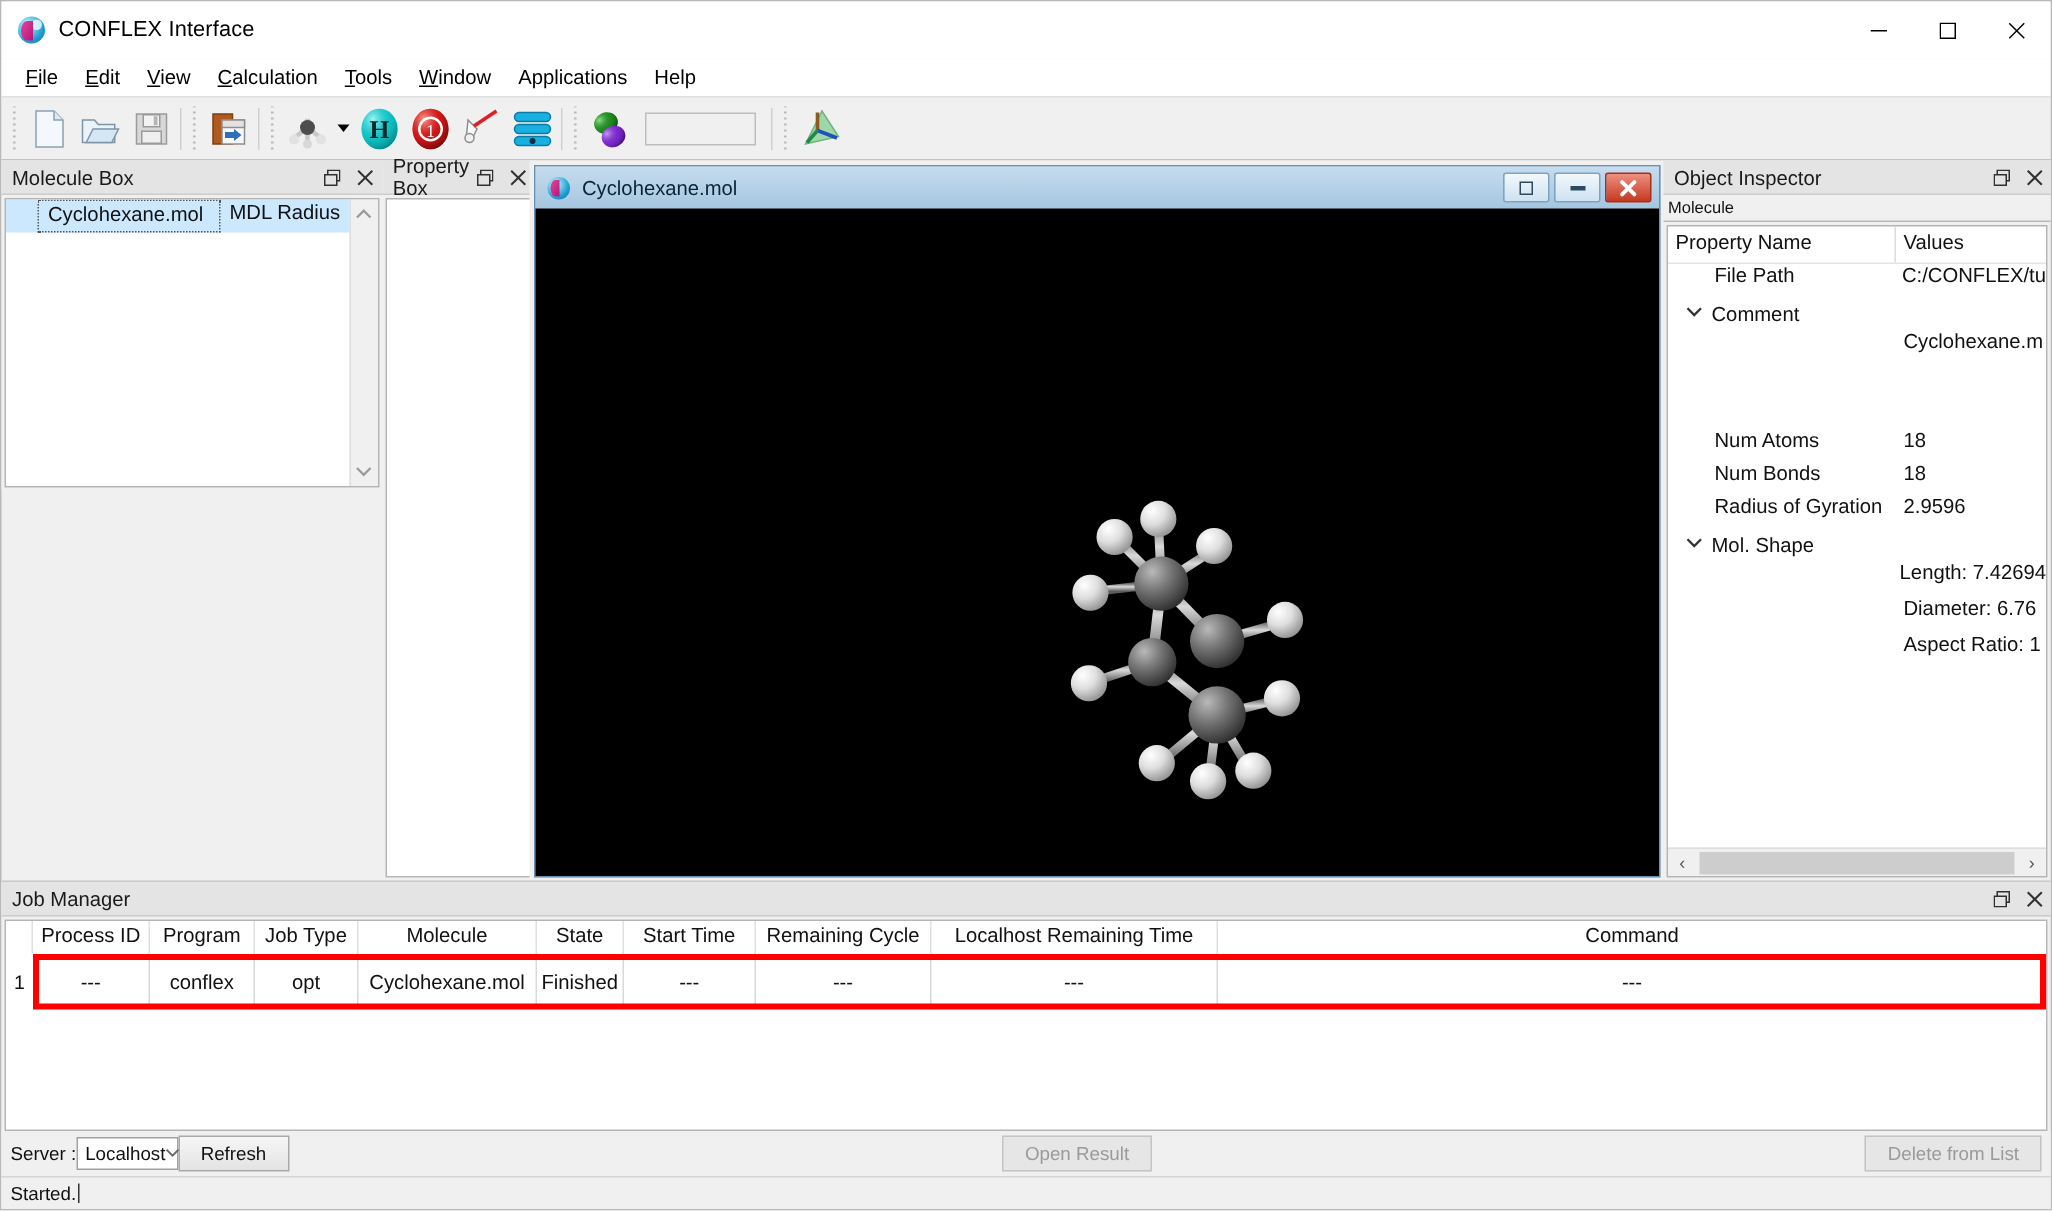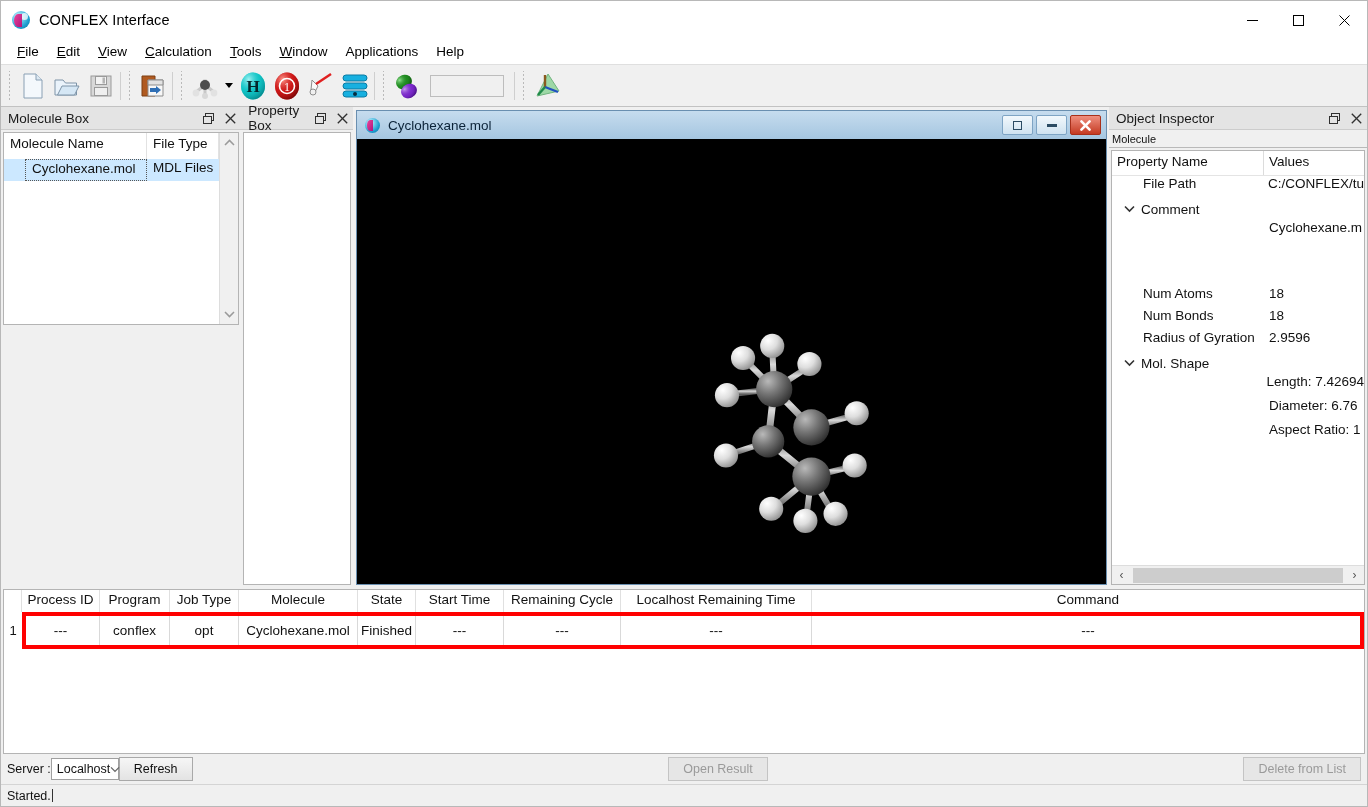--- a/index.html
+++ b/index.html
@@ -479,27 +479,23 @@
           <div class="ph-btn">
             <svg width="11" height="11" viewBox="0 0 11 11">
                 <line x1="0.8" y1="0.8" x2="10.2" y2="10.2" stroke="currentColor" stroke-width="1.3"></line>
                 <line x1="10.2" y1="0.8" x2="0.8" y2="10.2" stroke="currentColor" stroke-width="1.3"></line>
               </svg>
           </div>
         </div>
         <div class="panel-body">
           <div class="mbox-wrap">
             <div class="mbox-table">
-              <div class="mbox-hdr">
-                <div class="mb-c1">Molecule Name</div>
-                <div class="mb-c2">File Type</div>
-              </div>
               <div class="mbox-row">
                 <div class="mb-c1">Cyclohexane.mol</div>
-                <div class="mb-c2">MDL Files</div>
+                <div class="mb-c2">MDL Radius</div>
               </div>
             </div>
             <div class="vsb">
               <div class="arw">
                 <svg width="11" height="7" viewBox="0 0 11 7">
                     <polyline points="1,6 5.5,1.4 10,6" fill="none" stroke="#9a9a9a" stroke-width="1.5"></polyline>
                   </svg>
               </div>
               <div class="arw">
                 <svg width="11" height="7" viewBox="0 0 11 7">
@@ -718,20 +714,35 @@
             <div class="thumb"></div>
             <div class="arw">›</div>
           </div>
         </div>
       </div>
     </div>
 
   </div>
 
   <div class="jobmgr">
+    <div class="jm-head">
+      <div style="flex:1">Job Manager</div>
+      <div class="ph-btn">
+        <svg width="11" height="11" viewBox="0 0 11 11">
+            <rect x="2.5" y="0.5" width="8" height="7" fill="none" stroke="currentColor"></rect>
+            <rect x="0.5" y="3.5" width="8" height="7" fill="#e4e4e4" stroke="currentColor"></rect>
+          </svg>
+      </div>
+      <div class="ph-btn">
+        <svg width="11" height="11" viewBox="0 0 11 11">
+            <line x1="0.8" y1="0.8" x2="10.2" y2="10.2" stroke="currentColor" stroke-width="1.3"></line>
+            <line x1="10.2" y1="0.8" x2="0.8" y2="10.2" stroke="currentColor" stroke-width="1.3"></line>
+          </svg>
+      </div>
+    </div>
 
     <div class="jm-body">
       <div class="jm-hrow">
         <div class="rh"></div>
         <div class="c" style="width:78px">Process ID</div>
         <div class="c" style="width:70px">Program</div>
         <div class="c" style="width:69px">Job Type</div>
         <div class="c" style="width:119px">Molecule</div>
         <div class="c" style="width:58px">State</div>
         <div class="c" style="width:88px">Start Time</div>

